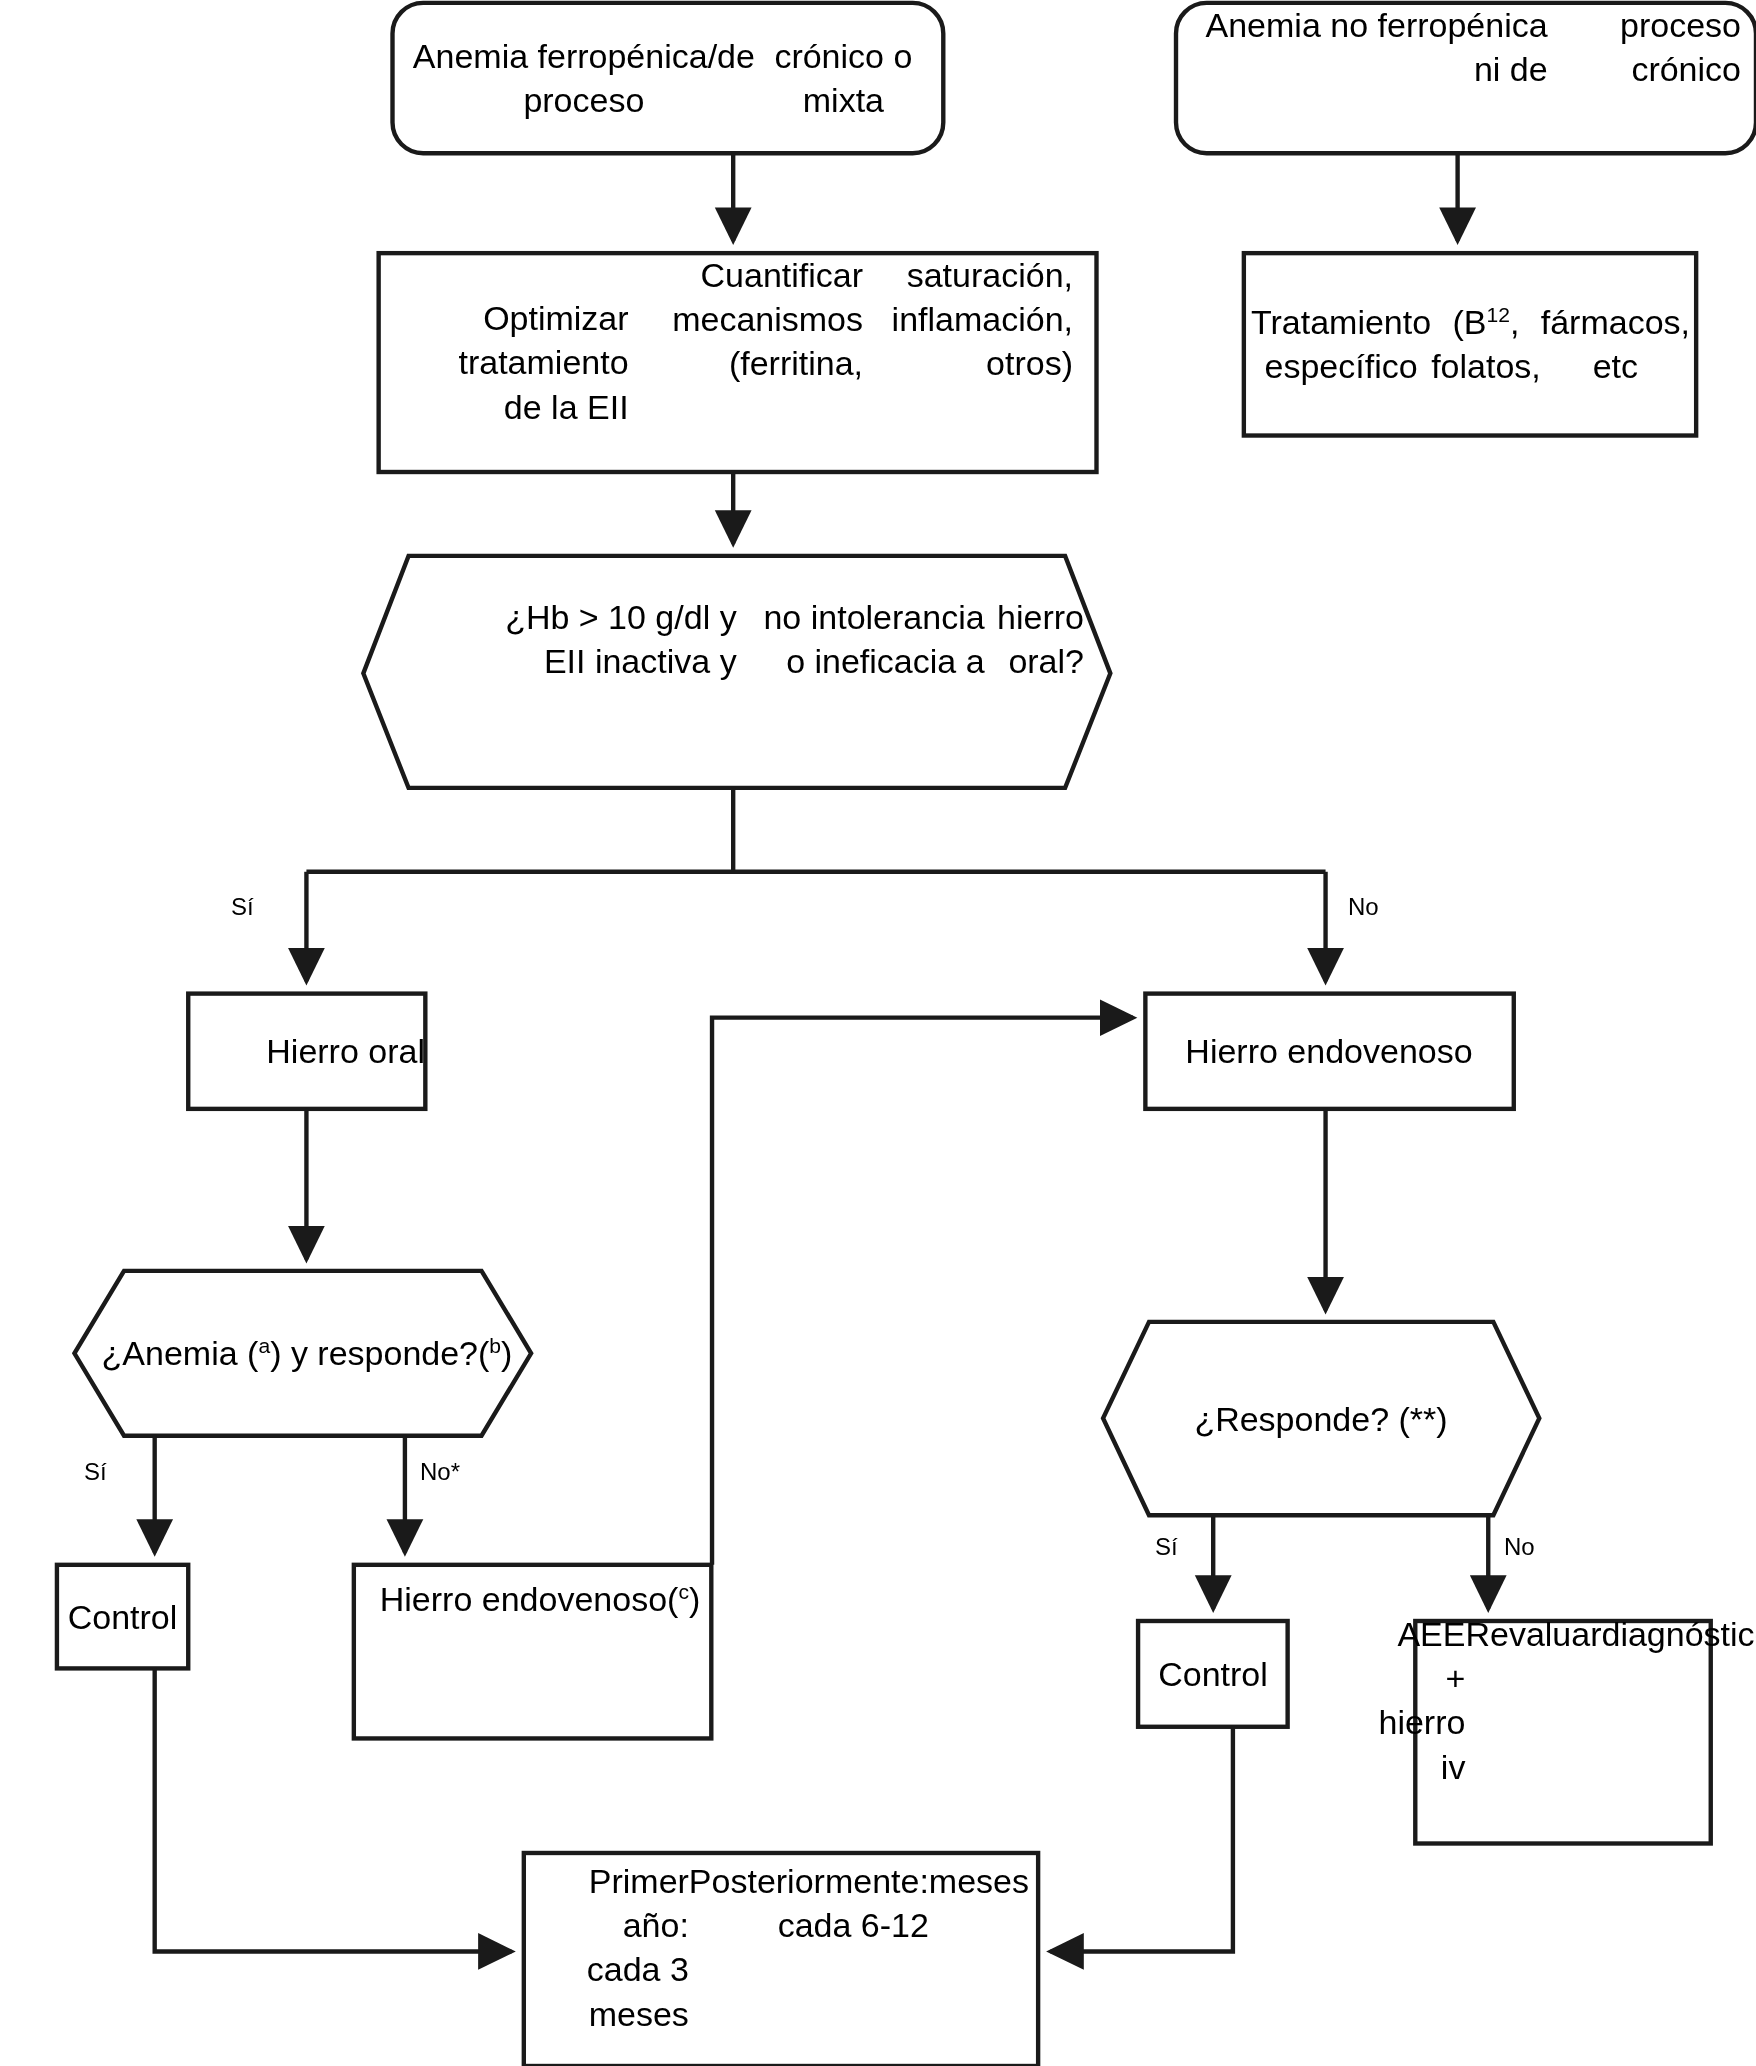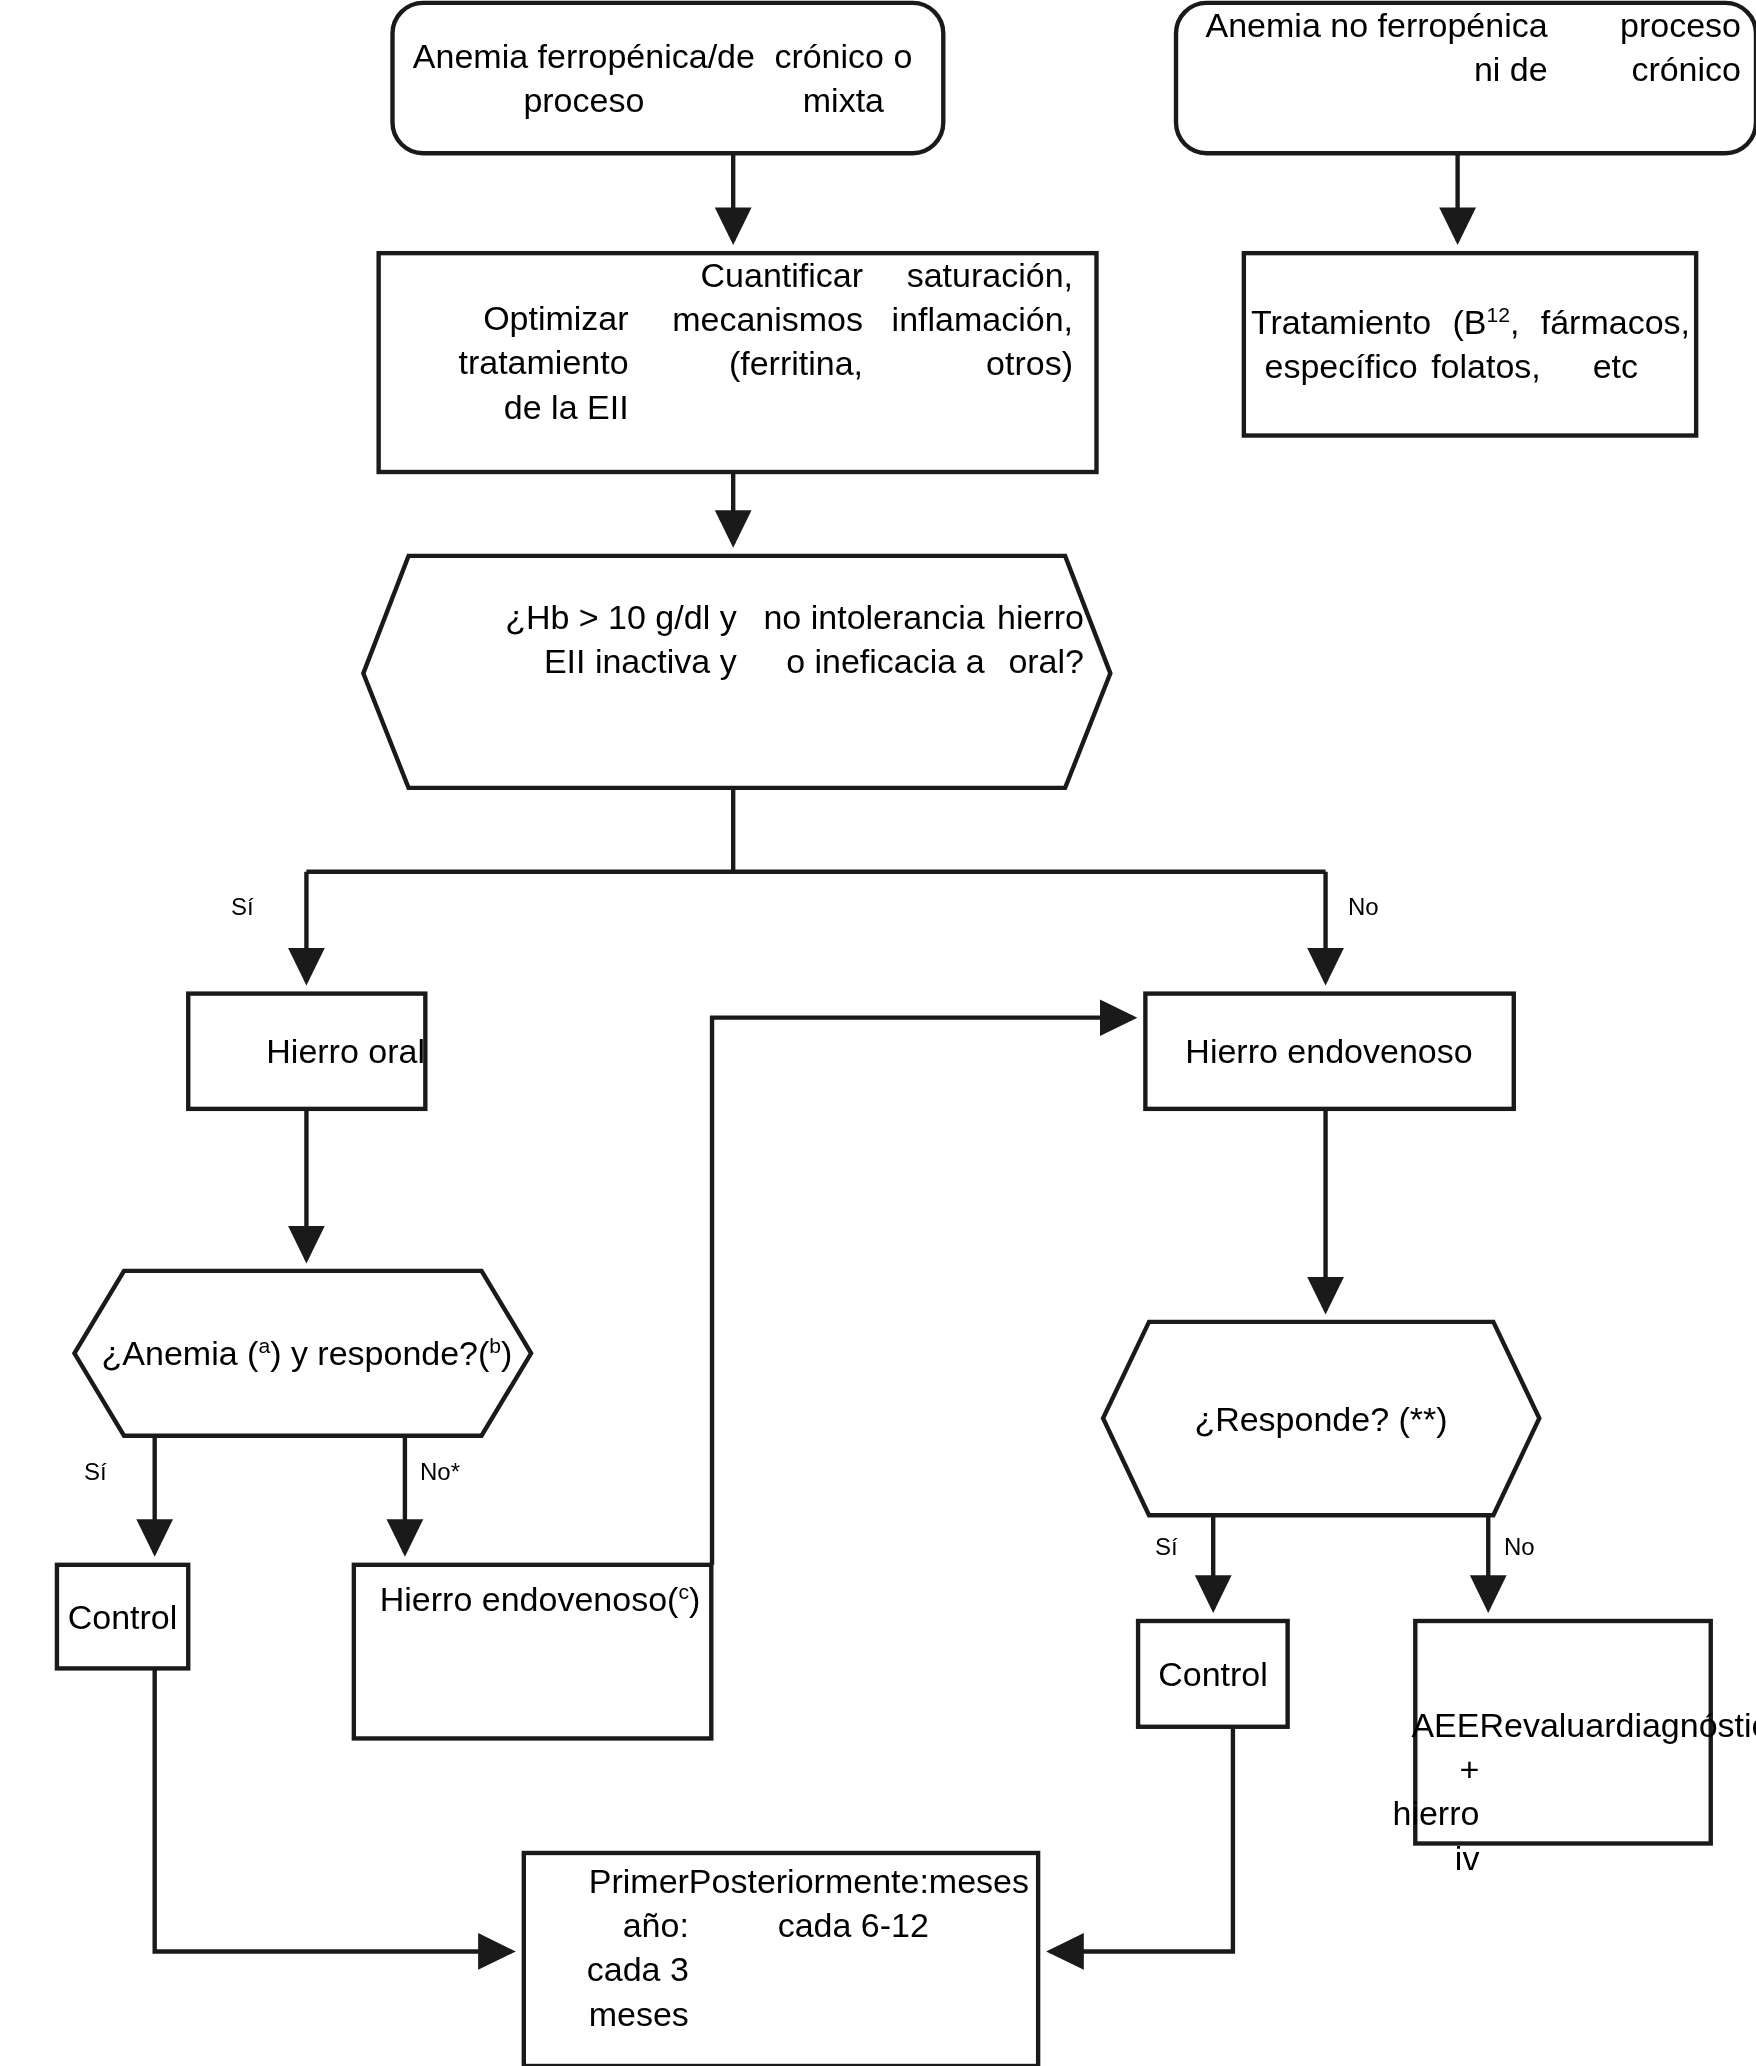--- a/index.html
+++ b/index.html
@@ -113,21 +113,21 @@
 
   <div class="node-text lft" style="left:372px;top:1577px;width:336px;height:109px;">
     <div>Hierro endovenoso</div>
     <div><span>(</span><span class="sup">c</span><span>)</span></div>
   </div>
 
   <div class="node-text ctr" style="left:1138px;top:1621px;width:150px;height:106px;">
     <div>Control</div>
   </div>
 
-  <div class="node-text lft" style="left:1441px;top:1703px;width:270px;height:197px;margin-left:14px;">
+  <div class="node-text lft" style="left:1441px;top:1612px;width:270px;height:197px;">
     <div>AEE + hierro iv</div>
     <div class="gap"></div>
     <div>Revaluar</div>
     <div>diagnóstico</div>
   </div>
 
   <div class="node-text lft" style="left:547px;top:1859px;width:482px;height:204px;">
     <div>Primer año: cada 3 meses</div>
     <div class="gap"></div>
     <div>Posteriormente: cada 6-12</div>

